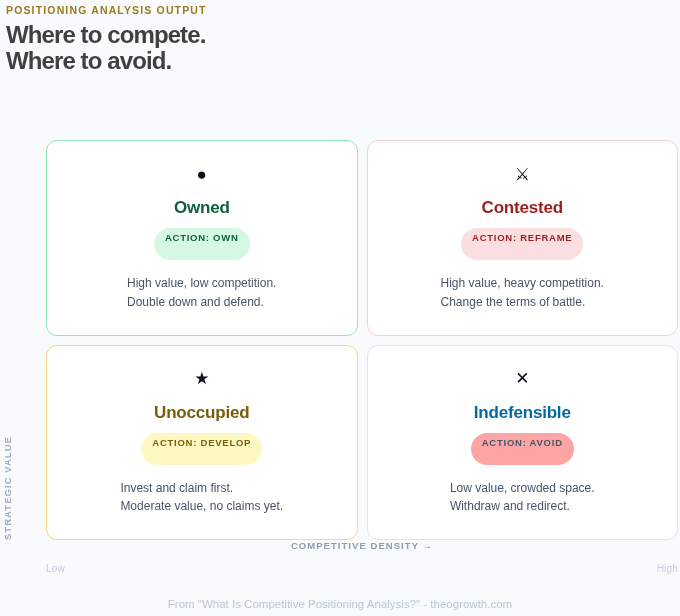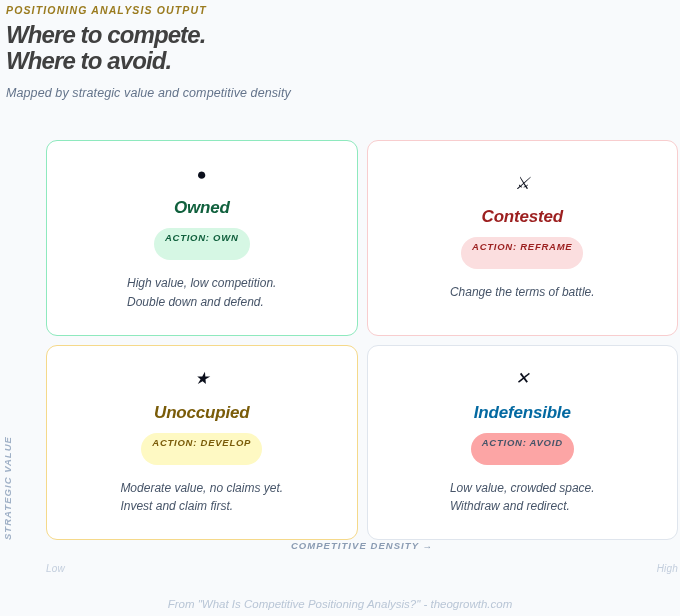--- a/index.html
+++ b/index.html
@@ -13,21 +13,20 @@
     font-family: "Liberation Sans", sans-serif;
     overflow: hidden;
     position: relative;
   }
 
   .page {
     position: relative;
     width: 620px;
     height: 616px;
     box-sizing: border-box;
-    font-style: italic;
   }
 
   
   .header {
     padding: 4px 0 0 6px;
   }
   .eyebrow {
     font-size: 10.5px;
     font-weight: bold;
     letter-spacing: 1.15px;
@@ -185,21 +184,20 @@
 <body>
 
 <div class="page">
 
   <div class="header">
     <div class="eyebrow">POSITIONING ANALYSIS OUTPUT</div>
     <h1 class="title">
       <span class="line">Where to compete.</span>
       <span class="line">Where to avoid.</span>
     </h1>
-    <div class="subtitle">Mapped by strategic value and competitive density</div>
   </div>
 
   <div class="matrix-wrap">
 
     <div class="y-axis-label">STRATEGIC VALUE</div>
 
     <div class="grid">
 
       <div class="card q-owned">
         <div class="card-icon">●</div>
@@ -209,31 +207,32 @@
           <span>High value, low competition.</span>
           <span>Double down and defend.</span>
         </div>
       </div>
 
       <div class="card q-contested">
         <div class="card-icon">⚔</div>
         <div class="card-title">Contested</div>
         <div class="badge">ACTION: REFRAME</div>
         <div class="card-desc">
+          <span>High value, heavy competition.</span>
           <span>Change the terms of battle.</span>
         </div>
       </div>
 
       <div class="card q-unoccupied">
         <div class="card-icon">★</div>
         <div class="card-title">Unoccupied</div>
         <div class="badge">ACTION: DEVELOP</div>
         <div class="card-desc">
+          <span>Invest and claim first.</span>
           <span>Moderate value, no claims yet.</span>
-          <span>Invest and claim first.</span>
         </div>
       </div>
 
       <div class="card q-indefensible">
         <div class="card-icon">✕</div>
         <div class="card-title">Indefensible</div>
         <div class="badge">ACTION: AVOID</div>
         <div class="card-desc">
           <span>Low value, crowded space.</span>
           <span>Withdraw and redirect.</span>

